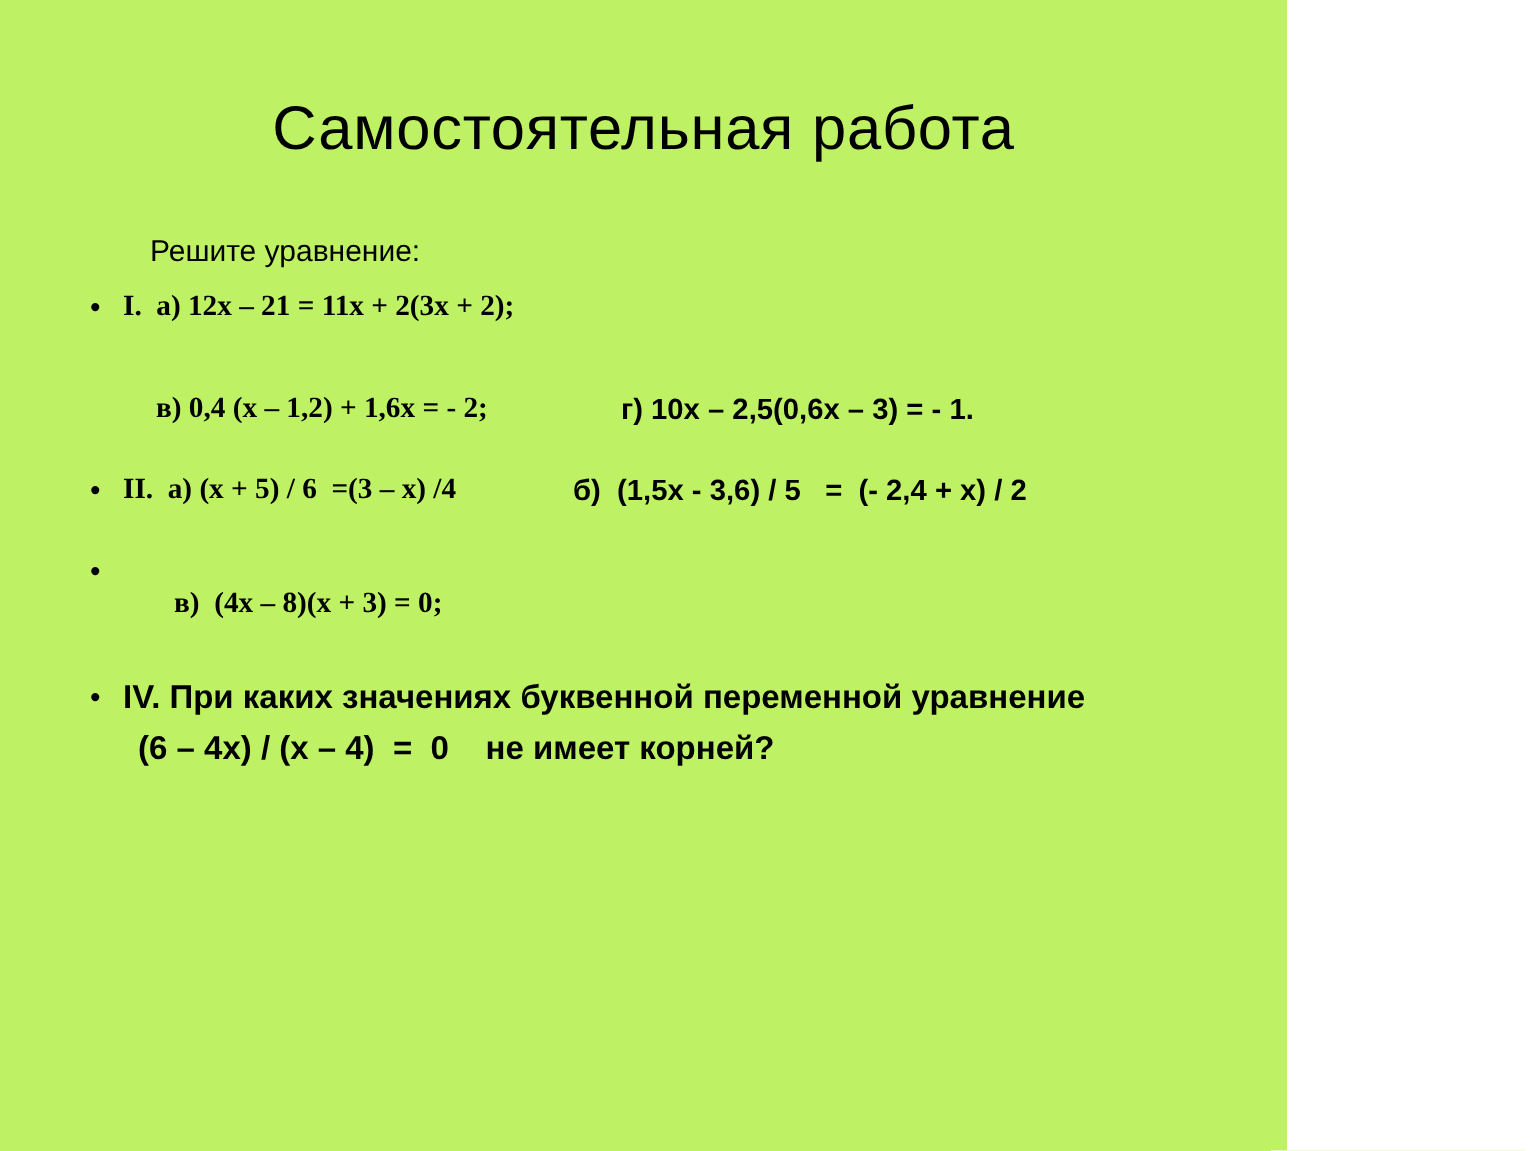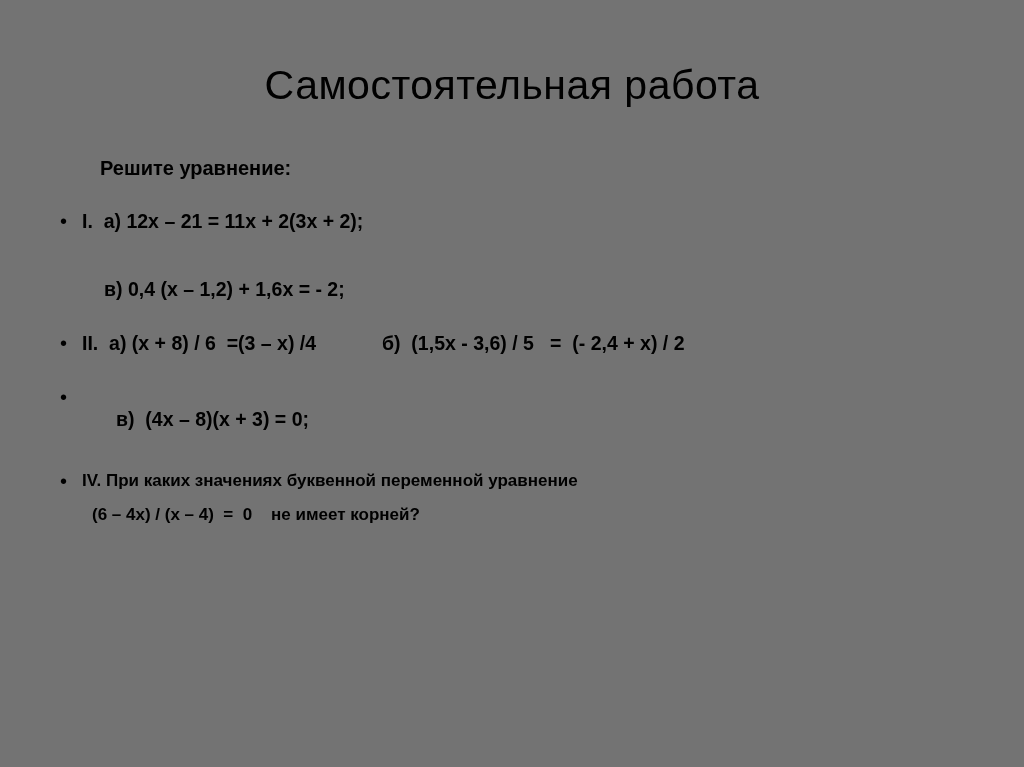--- a/index.html
+++ b/index.html
@@ -9,44 +9,44 @@
   }
   body {
     width: 1024px;
     height: 767px;
     font-family: "Liberation Sans", sans-serif;
     color: #000000;
     overflow: hidden;
   }
   .slide {
     position: relative;
-    width: 1024px;
+    width: 858px;
     height: 767px;
-    background: #737373;
+    background: #bef264;
     box-sizing: border-box;
   }
   .slide-title {
     text-align: center;
     font-size: 41px;
     font-weight: 400;
     letter-spacing: 0.5px;
     margin: 0;
     padding-top: 62px;
     font-family: "Liberation Sans", sans-serif;
   }
   .body-block {
     margin-top: 48px;
     padding-left: 56px;
     padding-right: 40px;
   }
   .intro-line {
     font-size: 20px;
-    font-weight: bold;
+    font-weight: normal;
     margin-left: 44px;
-    margin-bottom: 24px;
+    margin-bottom: 8px;
   }
   .bullet-row {
     display: flex;
     align-items: flex-start;
     margin-bottom: 2px;
   }
   .bullet-mark {
     width: 26px;
     flex: 0 0 26px;
     font-size: 20px;
@@ -68,32 +68,33 @@
   .row-line.indent-1 {
     padding-left: 22px;
     margin-top: 12px;
   }
   .row-line.indent-2 {
     padding-left: 34px;
     gap: 40px;
   }
   .col-a {
     flex: 0 0 310px;
+    font-family: Liberation Serif, serif;
   }
   .col-a.wide {
     flex: 0 0 300px;
   }
   .col-b {
     flex: 0 0 auto;
   }
   .spacer-line {
     height: 22px;
   }
   .para-line {
-    font-size: 17px;
+    font-size: 22px;
     font-weight: bold;
     line-height: 34px;
     white-space: pre;
   }
   .para-line.sub {
     padding-left: 10px;
   }
   .group-gap {
     height: 18px;
   }
@@ -114,31 +115,32 @@
 
     <div class="bullet-row">
       <div class="bullet-mark">•</div>
       <div class="bullet-body">
         <div class="row-line">
           <span class="col-a">I.  а) 12х – 21 = 11х + 2(3х + 2);</span>
         </div>
         <div class="spacer-line"></div>
         <div class="row-line indent-1">
           <span class="col-a">в) 0,4 (х – 1,2) + 1,6х = - 2;</span>
+          <span class="col-b">г) 10х – 2,5(0,6х – 3) = - 1.</span>
         </div>
       </div>
     </div>
 
     <div class="group-gap"></div>
 
     <div class="bullet-row">
       <div class="bullet-mark">•</div>
       <div class="bullet-body">
         <div class="row-line">
-          <span class="col-a wide">II.  а) (х + 8) / 6  =(3 – х) /4</span>
+          <span class="col-a wide">II.  а) (х + 5) / 6  =(3 – х) /4</span>
           <span class="col-b">б)  (1,5х - 3,6) / 5   =  (- 2,4 + х) / 2</span>
         </div>
       </div>
     </div>
 
     <div class="group-gap"></div>
 
     <div class="bullet-row">
       <div class="bullet-mark">•</div>
       <div class="bullet-body">

